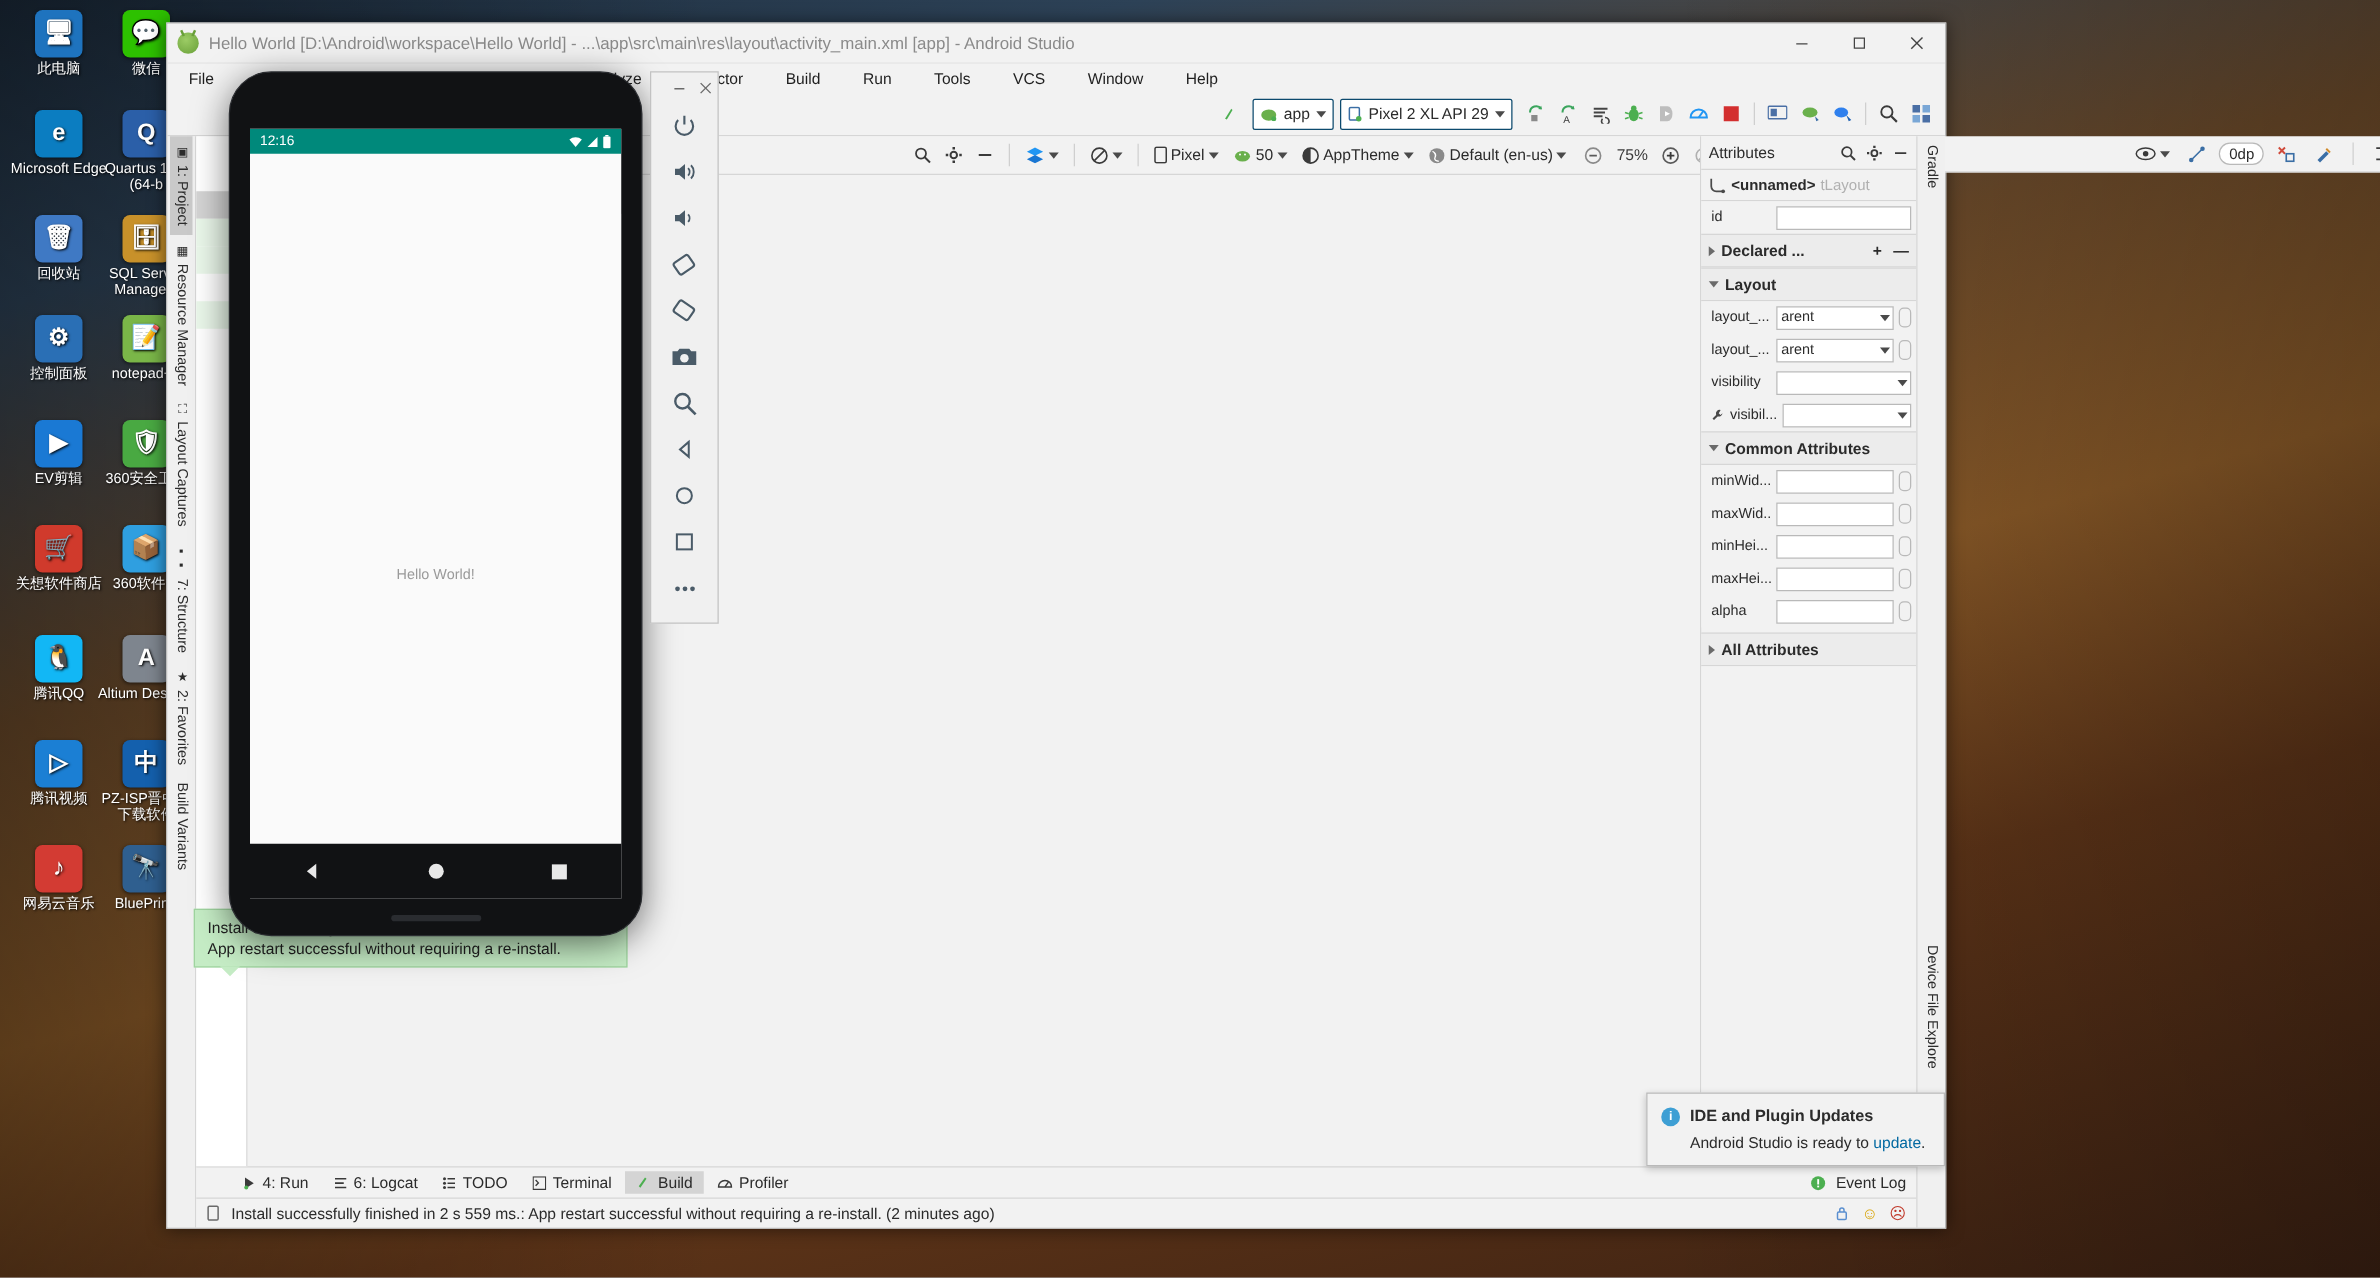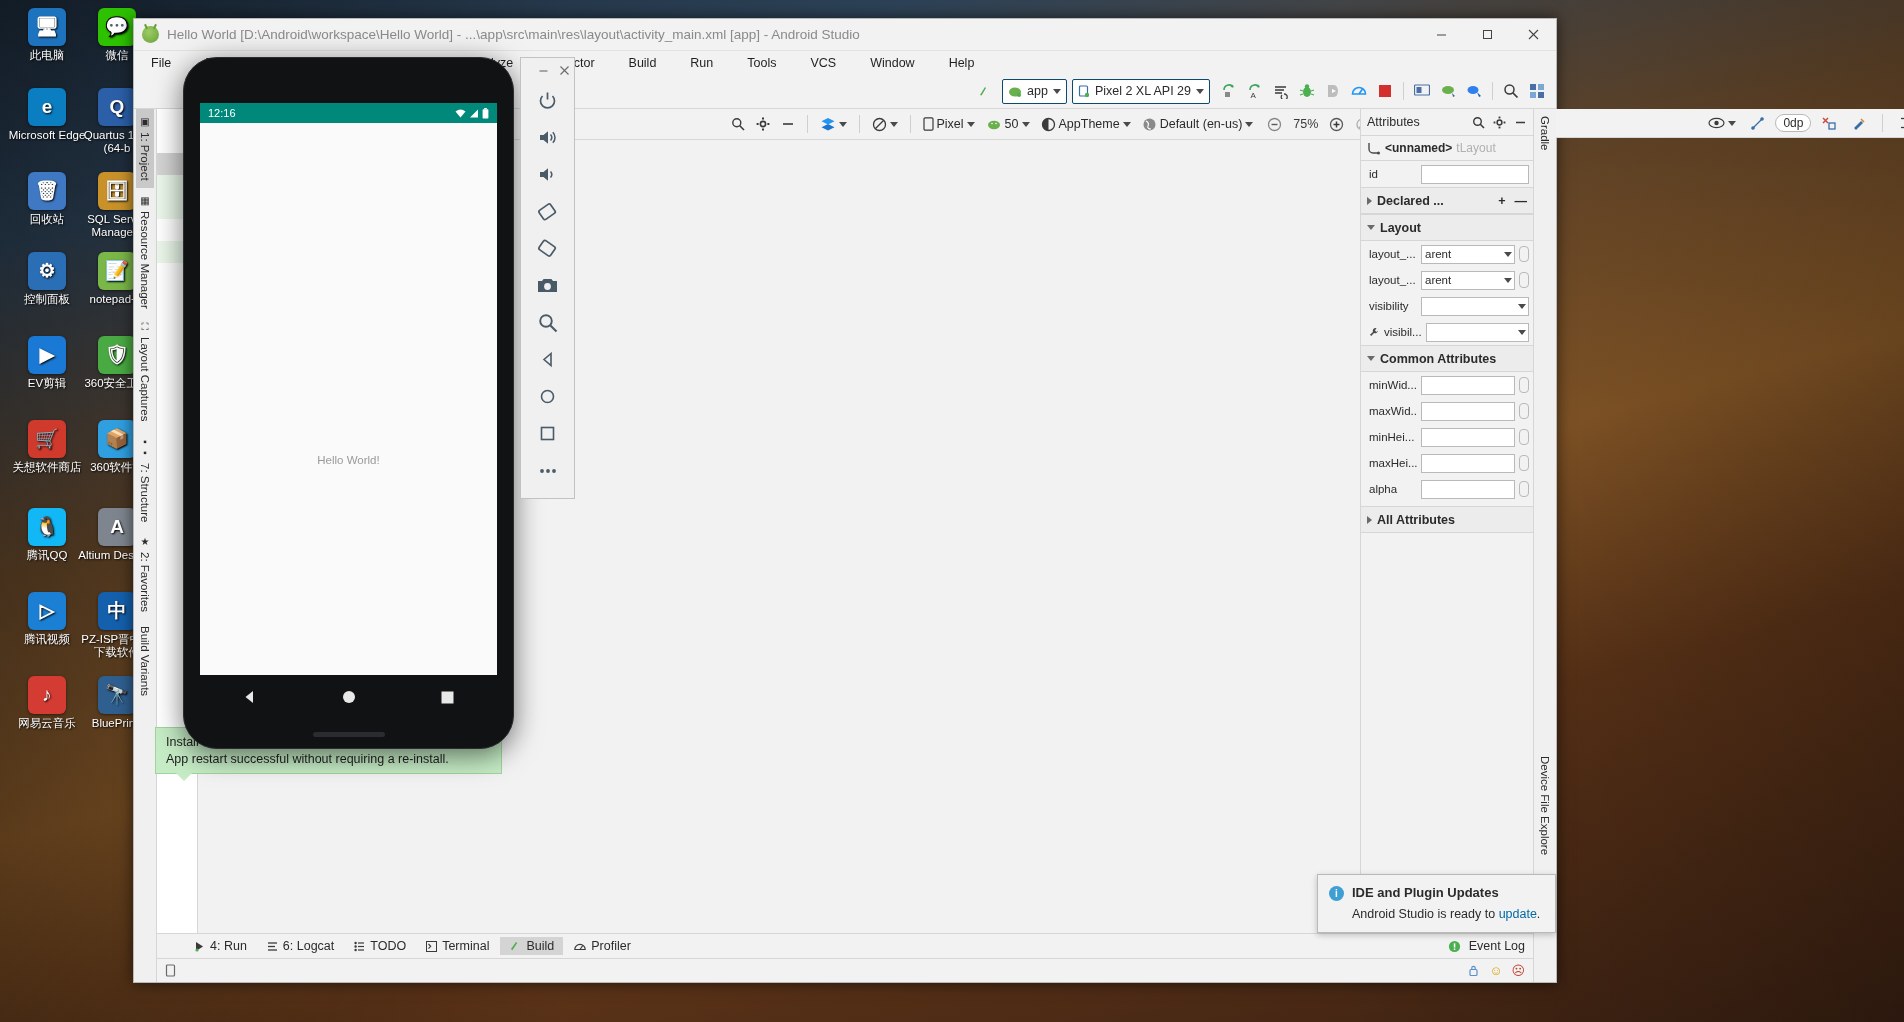--- a/index.html
+++ b/index.html
@@ -981,20 +981,21 @@
           <span>Event Log</span>
         </div>
       </div>
 
       <div id="statusbar">
         <span>
           <svg width="13" height="13" viewBox="0 0 13 13">
               <rect x="1.5" y="1" width="8" height="11" rx="1" fill="none" stroke="#6a6a6a" stroke-width="1.2"></rect>
             </svg>
         </span>
+        <span>Install successfully finished in 2 s 559 ms.: App restart successful without requiring a re-install. (2 minutes ago)</span>
         <span id="sb-right">
           <span>
             <svg width="13" height="13" viewBox="0 0 13 13">
                 <rect x="3" y="5.5" width="7" height="6" rx="1" fill="none" stroke="#5a8fd0" stroke-width="1.2"></rect>
                 <path d="M4.8 5.5V4a1.7 1.7 0 0 1 3.4 0v1.5" fill="none" stroke="#5a8fd0" stroke-width="1.2"></path>
               </svg>
           </span>
           <span style="color:#d8a200;font-size:13px;">☺</span>
           <span style="color:#c03a2b;font-size:13px;">☹</span>
         </span>

